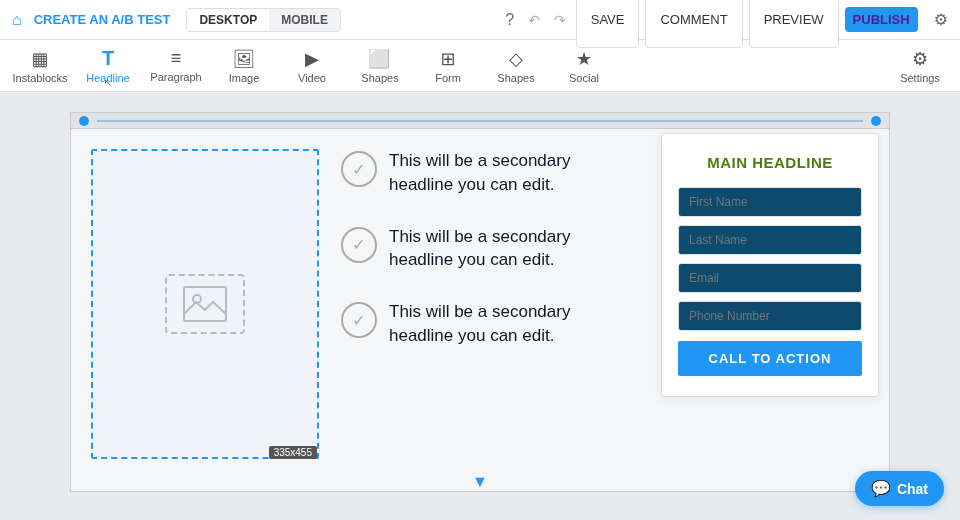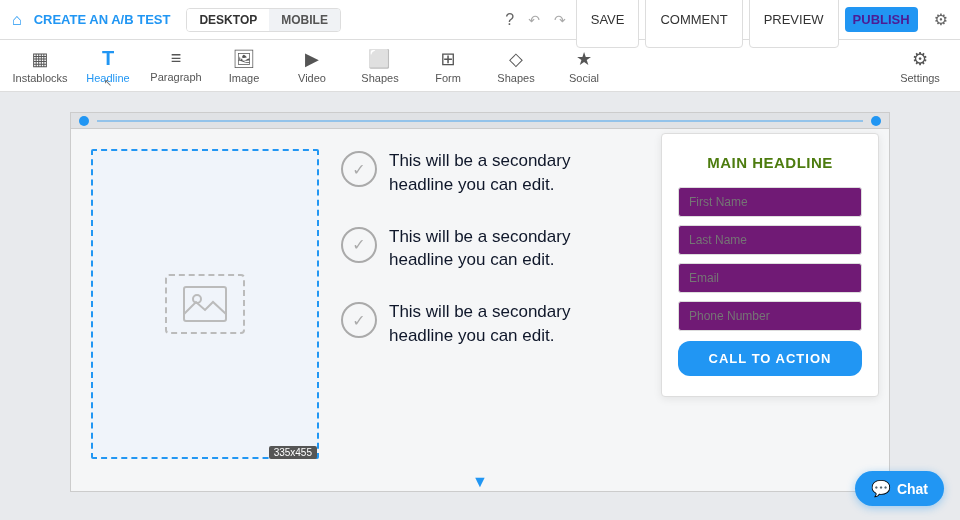--- a/index.html
+++ b/index.html
@@ -97,25 +97,25 @@
       background: #fff; border: 1px solid #ddd; border-radius: 4px; padding: 20px 16px;
       box-shadow: 0 2px 8px rgba(0,0,0,0.08);
     }
     .form-main-headline {
       text-align: center; font-size: 15px; font-weight: 600; color: #4d7c0f;
       margin-bottom: 16px; letter-spacing: 0.5px;
     }
     .form-field {
       width: 100%; padding: 7px 10px; border: 1px solid #ddd; border-radius: 3px;
       font-size: 12px; color: #999; margin-bottom: 8px; outline: none;
-      background: #701a75;
+      background: #0c4a6e;
     }
     .form-cta {
       width: 100%; padding: 10px; background: #2196f3; color: #fff;
-      border: none; border-radius: 12px; font-size: 13px; font-weight: 700;
+      border: none; border-radius: 2px; font-size: 13px; font-weight: 700;
       cursor: pointer; letter-spacing: 1px; margin-top: 2px;
     }
 
     
     .chat-bubble {
       position: absolute; bottom: 14px; right: 16px;
       background: #2196f3; color: #fff; border-radius: 24px;
       display: flex; align-items: center; gap: 6px;
       padding: 8px 16px; font-size: 14px; font-weight: 600;
       cursor: pointer; box-shadow: 0 2px 8px rgba(33,150,243,0.4);

